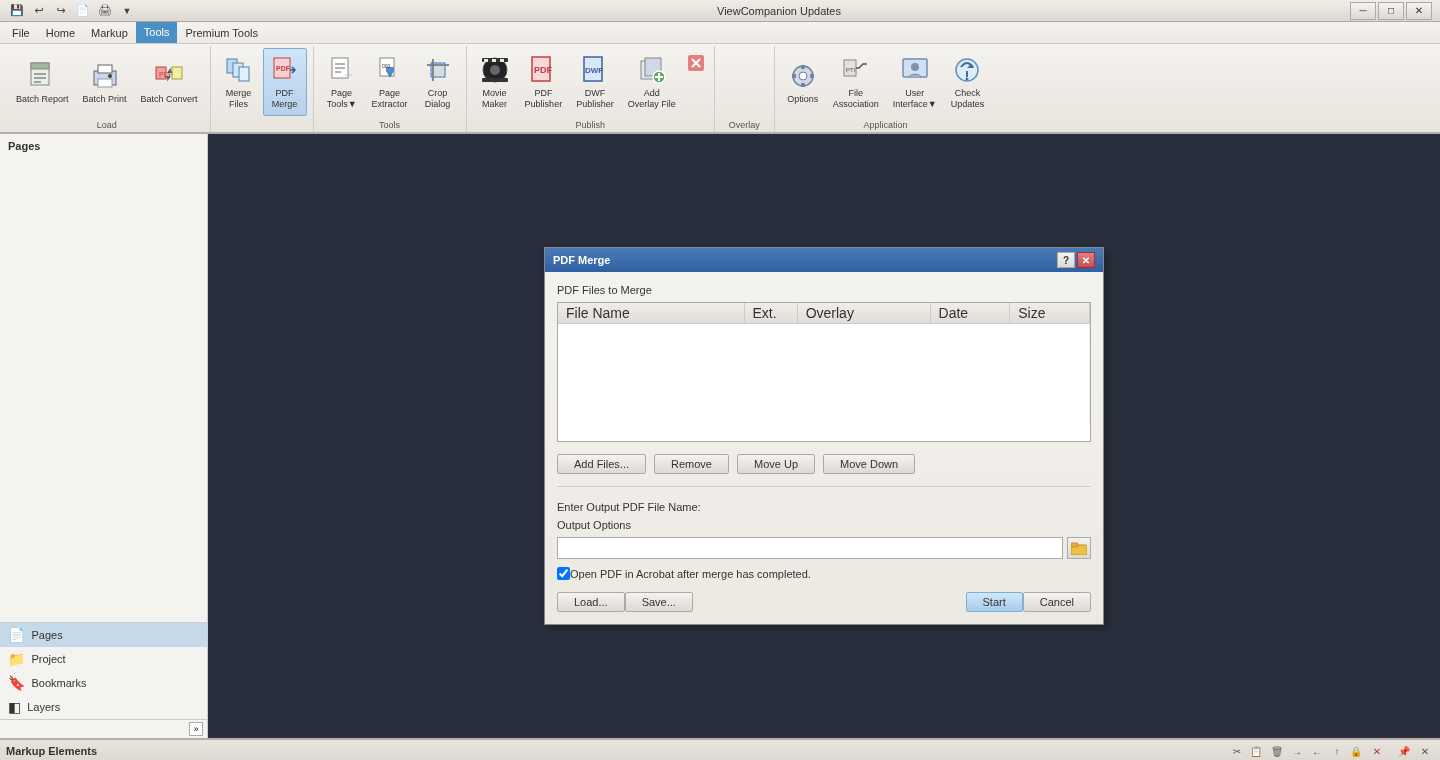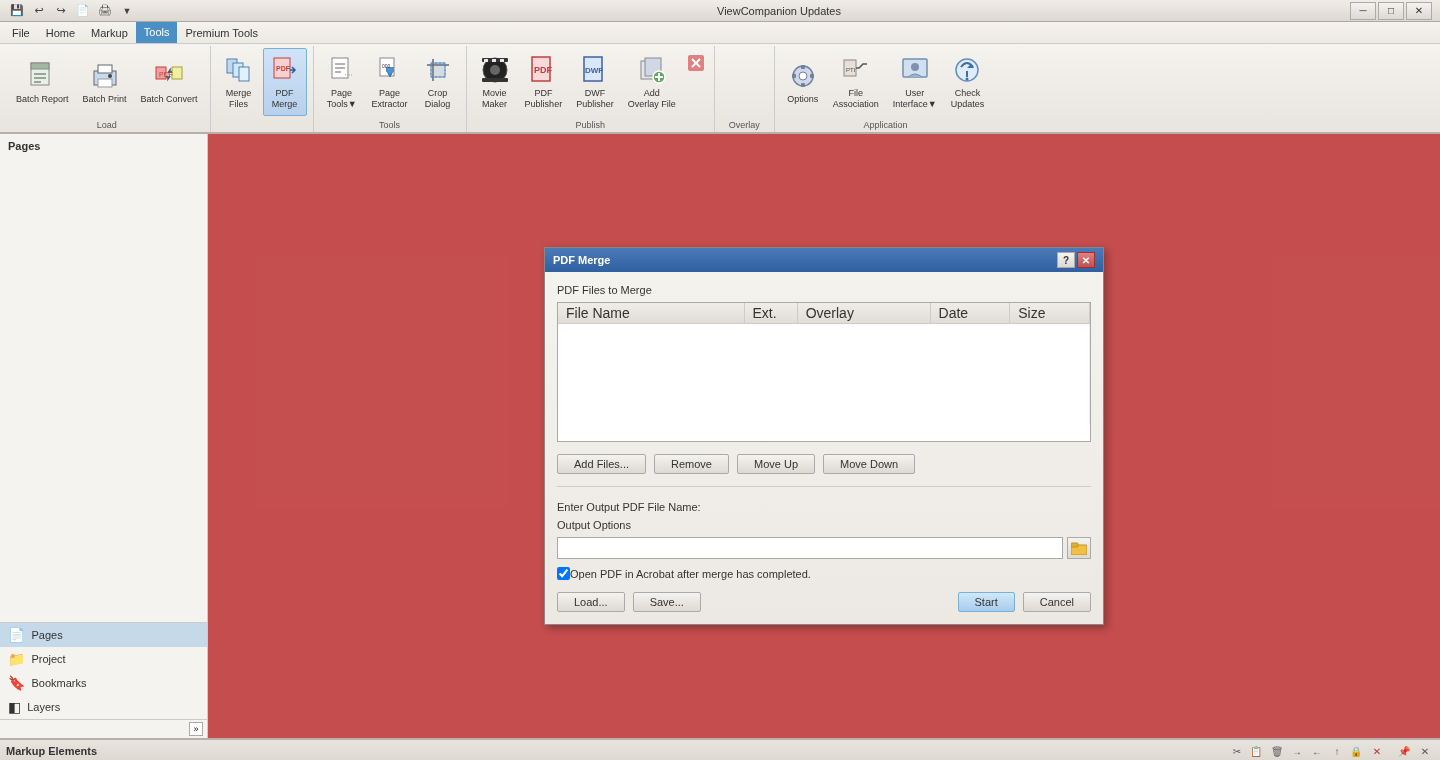--- a/index.html
+++ b/index.html
@@ -32,21 +32,21 @@
     
     .left-panel { width: 208px; background: #f5f3ef; border-right: 1px solid #ccc; display: flex; flex-direction: column; }
     .left-panel-top { flex: 1; padding: 4px; }
     .panel-title { font-size: 11px; font-weight: bold; color: #333; padding: 2px 4px; }
     .left-panel-bottom { border-top: 1px solid #ccc; }
     .nav-item { display: flex; align-items: center; padding: 4px 8px; cursor: pointer; gap: 6px; font-size: 11px; color: #333; }
     .nav-item.active { background: #c5d9e8; }
     .expand-btn { width: 14px; height: 14px; border: 1px solid #aaa; background: white; display: flex; align-items: center; justify-content: center; font-size: 9px; cursor: pointer; margin-left: auto; }
 
     
-    .content-area { flex: 1; background: #ef4444; position: relative; overflow: hidden; }
+    .content-area { flex: 1; background: #0f172a; position: relative; overflow: hidden; }
 
     
     .bottom-section { height: 110px; background: #f0ede8; border-top: 2px solid #b8b0a8; display: flex; flex-direction: column; }
     .markup-header { display: flex; align-items: center; justify-content: space-between; padding: 2px 6px; background: linear-gradient(to bottom, #e8e4de, #ddd8d0); border-bottom: 1px solid #ccc; }
     .markup-title { font-size: 11px; font-weight: bold; color: #333; }
     .markup-tools { display: flex; gap: 2px; }
     .markup-tool-btn { width: 18px; height: 18px; display: flex; align-items: center; justify-content: center; cursor: pointer; font-size: 10px; color: #555; border: 1px solid transparent; }
 
     
     .modal-overlay { position: absolute; top: 0; left: 0; right: 0; bottom: 0; background: rgba(100,100,100,0.3); display: flex; align-items: center; justify-content: center; z-index: 100; }
@@ -62,21 +62,21 @@
     .file-table th { background: linear-gradient(to bottom, #f0ede8, #e0dcd6); border-bottom: 1px solid #ccc; border-right: 1px solid #ccc; padding: 2px 8px; font-size: 14px; font-weight: normal; text-align: left; color: #333; white-space: nowrap; }
     .file-table td { border-right: 1px solid #eee; padding: 2px 8px; font-size: 10px; }
     .btn-row { display: flex; gap: 8px; margin-bottom: 12px; margin-top: 12px; }
     .dialog-btn { padding: 3px 16px; background: linear-gradient(to bottom, #f5f3ef, #ddd9d3); border: 1px solid #aaa; cursor: pointer; font-size: 11px; color: #333; border-radius: 2px; }
     .dialog-btn.primary { background: linear-gradient(to bottom, #d0e8f8, #a8ccec); border-color: #7ab0d4; }
     .output-section { border-top: 1px solid #ccc; padding-top: 8px; }
     .output-row { display: flex; align-items: center; gap: 4px; margin-bottom: 8px; }
     .output-input { flex: 1; height: 22px; border: 1px solid #aaa; background: white; padding: 0 4px; font-size: 11px; }
     .folder-btn { width: 24px; height: 22px; background: linear-gradient(to bottom, #f5f3ef, #ddd9d3); border: 1px solid #aaa; cursor: pointer; display: flex; align-items: center; justify-content: center; }
     .checkbox-row { display: flex; align-items: center; margin-bottom: 12px; font-size: 11px; color: #333; }
-    .bottom-btn-row { display: flex; align-items: center; gap: 8px; }
+    .bottom-btn-row { display: flex; align-items: center; }
     .spacer { flex: 1; }
 
     
     .tab-active { border-bottom: 2px solid #4a90c4; }
   </style>
 </head>
 <body>
 
 <div class="title-bar">
   <div style="display:flex;align-items:center;gap:4px;width:200px;">

